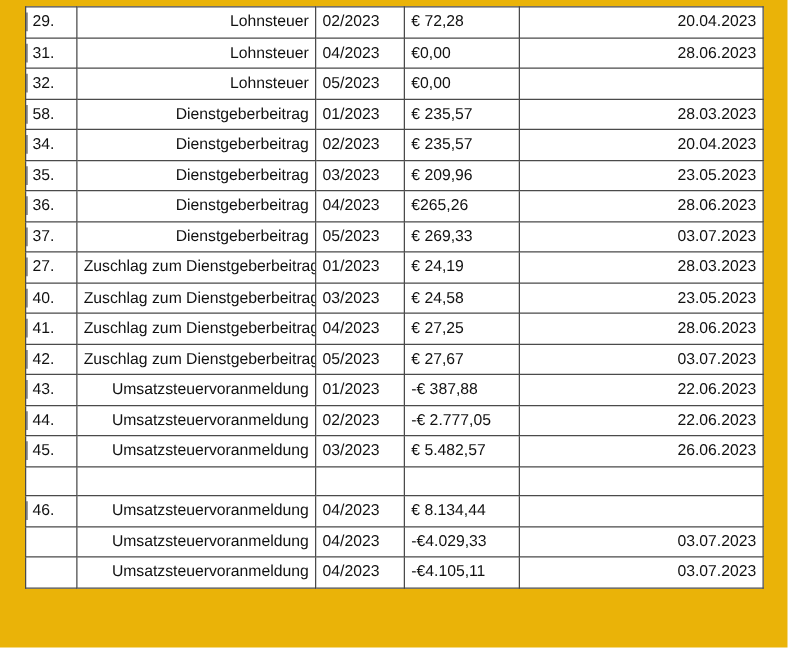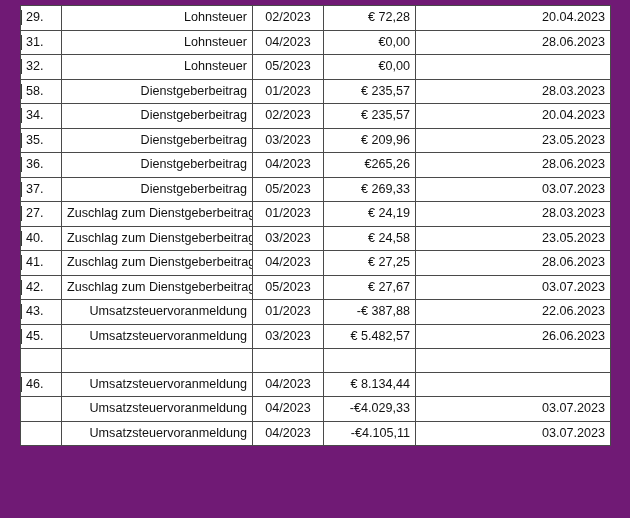--- a/index.html
+++ b/index.html
@@ -12,21 +12,21 @@
     background: #ffffff;
     font-family: "Liberation Sans", sans-serif;
     -webkit-font-smoothing: antialiased;
     overflow: hidden;
   }
 
   #scan-sheet {
     position: relative;
     width: 630px;
     height: 518px;
-    background: #701a75;
+    background: #eab308;
   }
 
   
   #ledger-table {
     position: absolute;
     left: 20px;
     top: 5px;
     width: 590px;
     border-collapse: collapse;
     table-layout: fixed;
@@ -56,26 +56,25 @@
     text-align: left;
     padding-left: 7px;
     border-left-width: 2px;
     border-left-color: #2f2f2f;
   }
   td.cell-desc {
     text-align: right;
     padding-left: 7px;
   }
   td.cell-period {
-    text-align: center;
+    text-align: left;
     padding-left: 6px;
     margin-left: 36px;
   }
   td.cell-amount {
-    text-align: right;
     padding-right: 8px;
   }
   td.cell-date {
     text-align: right;
     padding-right: 10px;
     border-right-width: 2px;
     border-right-color: #2f2f2f;
   }
 
   
@@ -191,20 +190,27 @@
           <td class="cell-date">03.07.2023</td>
         </tr>
         <tr class="row-ink">
           <td class="cell-no">43.</td>
           <td class="cell-desc">Umsatzsteuervoranmeldung</td>
           <td class="cell-period">01/2023</td>
           <td class="cell-amount">-€ 387,88</td>
           <td class="cell-date">22.06.2023</td>
         </tr>
         <tr class="row-ink">
+          <td class="cell-no">44.</td>
+          <td class="cell-desc">Umsatzsteuervoranmeldung</td>
+          <td class="cell-period">02/2023</td>
+          <td class="cell-amount">-€ 2.777,05</td>
+          <td class="cell-date">22.06.2023</td>
+        </tr>
+        <tr class="row-ink">
           <td class="cell-no">45.</td>
           <td class="cell-desc">Umsatzsteuervoranmeldung</td>
           <td class="cell-period">03/2023</td>
           <td class="cell-amount">€ 5.482,57</td>
           <td class="cell-date">26.06.2023</td>
         </tr>
         <tr class="sep-row">
           <td class="cell-no"></td>
           <td class="cell-desc"></td>
           <td class="cell-period"></td>

